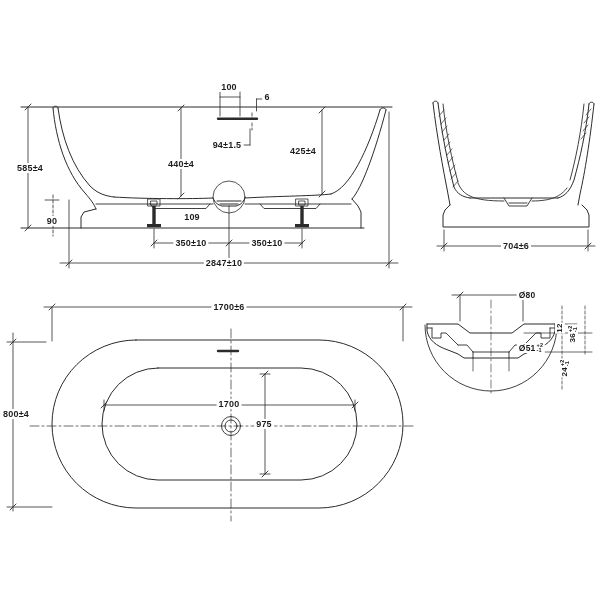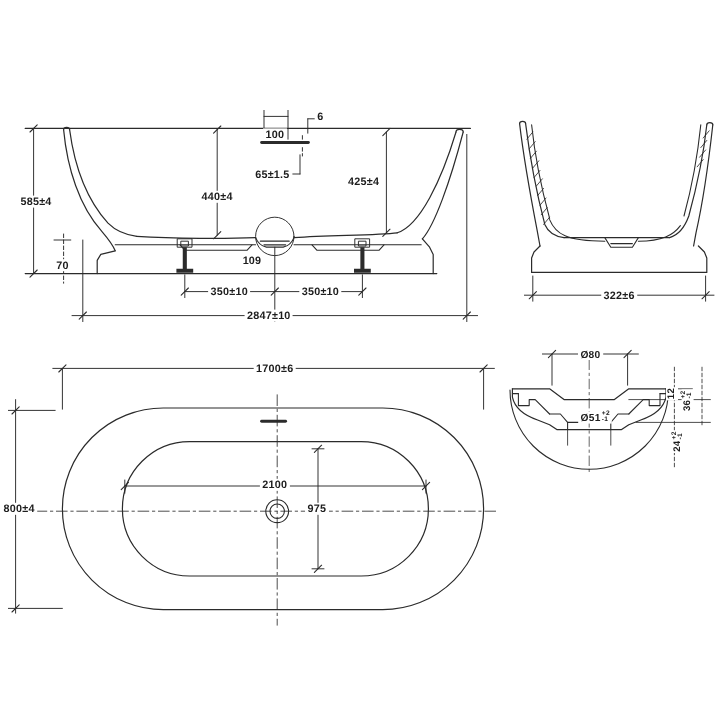--- a/index.html
+++ b/index.html
@@ -3,21 +3,21 @@
 <meta charset="utf-8">
 <style>
   html,body{margin:0;padding:0;background:#fff;}
   #stage{position:relative;width:600px;height:592px;background:#ffffff;overflow:hidden;
          font-family:"Liberation Sans", sans-serif;}
   #stage svg{position:absolute;left:0;top:0;}
   .lbl{position:absolute;transform:translate(-50%,-50%);background:#fff;color:#1d1d1d;
        font-size:9px;font-weight:700;letter-spacing:.2px;line-height:10px;
        padding:0 2px;white-space:nowrap;display:inline-flex;align-items:center;}
   .lbl.rot{transform:translate(-50%,-50%) rotate(-90deg);font-size:8px;padding:0 1px;}
-  .lbl.sm{font-size:8.5px;}
+  .lbl.sm{font-size:8.5px;margin-left:35px;}
   .tol{display:inline-flex;flex-direction:column;justify-content:center;
        font-size:5.5px;line-height:5px;font-weight:700;margin-left:1px;}
   .tol i{font-style:normal;display:block;}
 </style>
 </head>
 <body>
 
 <div id="stage">
 
 <svg width="600" height="592" viewBox="0 0 600 592">
@@ -140,62 +140,62 @@
     </g>
 
     <path stroke-width=".9" d="M25,110 L31,104 M25,231 L31,225 M178,111 L184,105 M178,199 L184,193 M319,113 L325,107 M319,197 L325,191 M151,246 L157,240 M226,246 L232,240 M299,246 L305,240 M66,266 L72,260 M386,266 L392,260 M441,249 L447,243 M585,249 L591,243 M49,310 L55,304 M400,310 L406,304 M10,345 L16,339 M10,510 L16,504 M101,408 L107,402 M352,408 L358,402 M262,377 L268,371 M262,477 L268,471 M457,298 L463,292 M520,298 L526,292"></path>
   </g>
 </svg>
 
 <div class="lbl" style="left:30px;top:168px">
       <span>585±4</span>
     </div>
 <div class="lbl" style="left:52px;top:221px">
-      <span>70</span>
+      <span>90</span>
     </div>
 <div class="lbl" style="left:181px;top:164px">
       <span>440±4</span>
     </div>
-<div class="lbl" style="left:229px;top:112px">
+<div class="lbl" style="left:229px;top:87px">
       <span>100</span>
     </div>
 <div class="lbl" style="left:267px;top:97px">
       <span>6</span>
     </div>
 <div class="lbl" style="left:227px;top:145px">
-      <span>65±1.5</span>
+      <span>94±1.5</span>
     </div>
 <div class="lbl" style="left:303px;top:151px">
       <span>425±4</span>
     </div>
-<div class="lbl" style="left:210px;top:217px">
+<div class="lbl" style="left:192px;top:217px">
       <span>109</span>
     </div>
 <div class="lbl" style="left:191px;top:243px">
       <span>350±10</span>
     </div>
 <div class="lbl" style="left:267px;top:243px">
       <span>350±10</span>
     </div>
 <div class="lbl" style="left:224px;top:263px">
       <span>2847±10</span>
     </div>
 
 <div class="lbl" style="left:516px;top:246px">
-      <span>322±6</span>
+      <span>704±6</span>
     </div>
 
 <div class="lbl" style="left:229px;top:307px">
       <span>1700±6</span>
     </div>
-<div class="lbl" style="left:16px;top:424px">
+<div class="lbl" style="left:16px;top:414px">
       <span>800±4</span>
     </div>
 <div class="lbl" style="left:229px;top:404px">
-      <span>2100</span>
+      <span>1700</span>
     </div>
 <div class="lbl" style="left:264px;top:424px">
       <span>975</span>
     </div>
 
 <div class="lbl sm" style="left:492px;top:295px">
       <span>Ø80</span>
     </div>
 <div class="lbl sm" style="left:496px;top:348px">
       <span>Ø51</span>

